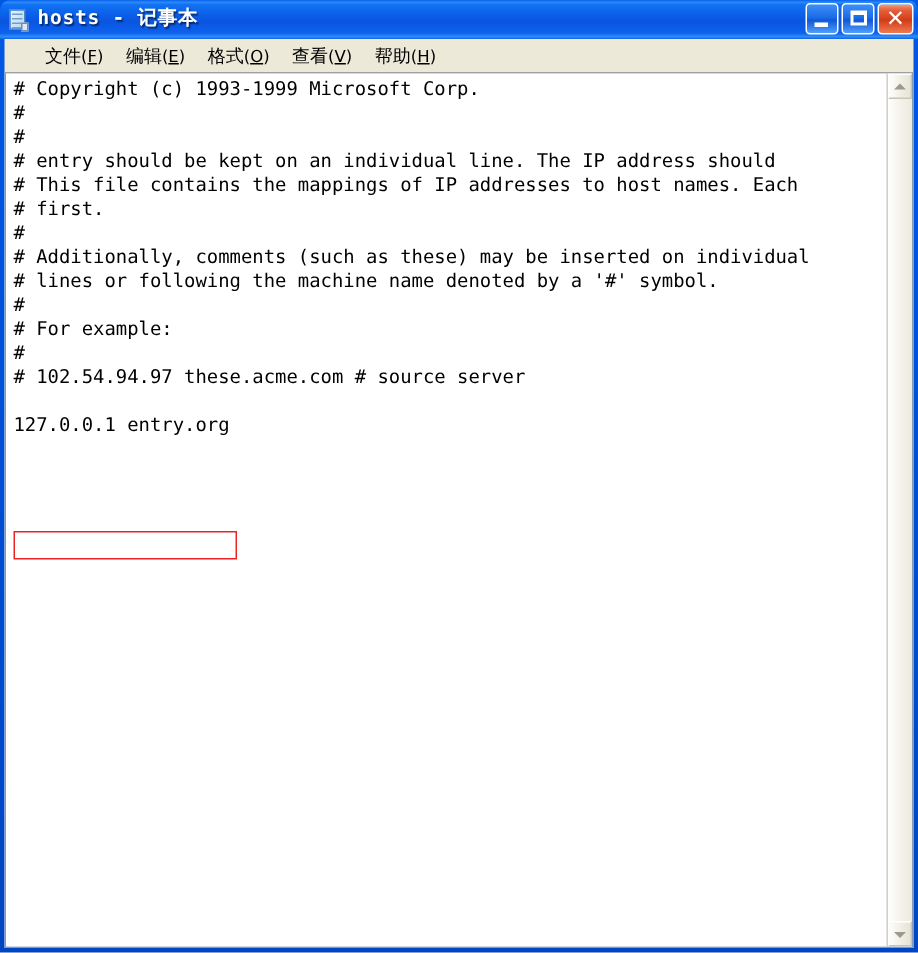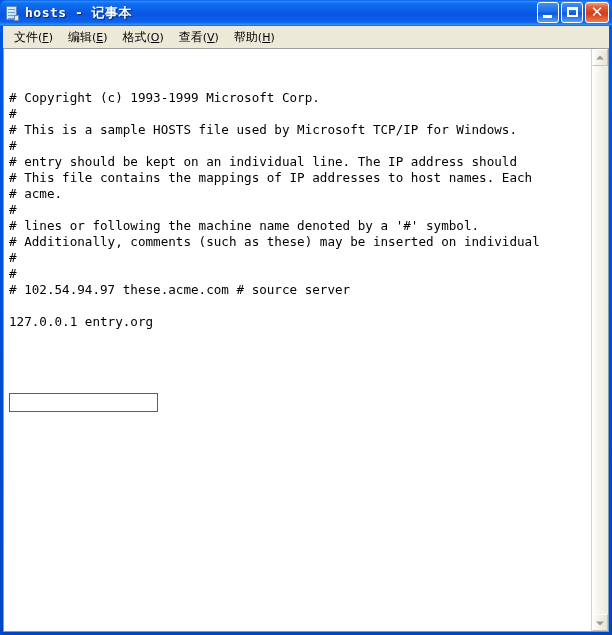--- a/index.html
+++ b/index.html
@@ -140,21 +140,21 @@
     text-align: center;
   }
 
   
   .menubar {
     flex: 0 0 22px;
     height: 22px;
     background: #ece9d8;
     display: flex;
     align-items: center;
-    padding-left: 4px;
+    padding-left: 20px;
     margin: 0 3px;
     box-sizing: border-box;
   }
   .menu-item {
     font-family: "DejaVu Sans", sans-serif;
     font-size: 12px;
     color: #000000;
     padding: 2px 8px 2px 7px;
     white-space: nowrap;
     cursor: default;
@@ -182,21 +182,20 @@
     position: relative;
     overflow: hidden;
   }
   .textarea {
     flex: 1 1 auto;
     position: relative;
     background: #ffffff;
     overflow: hidden;
     padding: 2px 0 0 5px;
     box-sizing: border-box;
-    margin-top: 39px;
   }
   .line {
     font-family: "DejaVu Sans Mono", monospace;
     font-size: 12.6px;
     line-height: 16px;
     height: 16px;
     color: #000000;
     white-space: pre;
     letter-spacing: 0px;
   }
@@ -287,29 +286,29 @@
       <div class="menu-item"><span class="mn">编辑</span><span class="mk">(<u>E</u>)</span></div>
       <div class="menu-item"><span class="mn">格式</span><span class="mk">(<u>O</u>)</span></div>
       <div class="menu-item"><span class="mn">查看</span><span class="mk">(<u>V</u>)</span></div>
       <div class="menu-item"><span class="mn">帮助</span><span class="mk">(<u>H</u>)</span></div>
     </div>
 
   <div class="client">
     <div class="textarea" id="textarea">
       <div class="line"># Copyright (c) 1993-1999 Microsoft Corp.</div>
         <div class="line">#</div>
-        <div class="line"># This is a sample HOSTS file used by Microsoft TCP/IP for Windows.</div>
         <div class="line">#</div>
         <div class="line"># entry should be kept on an individual line. The IP address should</div>
         <div class="line"># This file contains the mappings of IP addresses to host names. Each</div>
-        <div class="line"># acme.</div>
-        <div class="line">#</div>
+        <div class="line"># first.</div>
+        <div class="line">#</div>
+        <div class="line"># Additionally, comments (such as these) may be inserted on individual</div>
         <div class="line"># lines or following the machine name denoted by a '#' symbol.</div>
-        <div class="line"># Additionally, comments (such as these) may be inserted on individual</div>
-        <div class="line">#</div>
+        <div class="line">#</div>
+        <div class="line"># For example:</div>
         <div class="line">#</div>
         <div class="line"># 102.54.94.97 these.acme.com # source server</div>
         <div class="line blank">&nbsp;</div>
         <div class="line">127.0.0.1 entry.org</div>
         <div class="highlight-box" id="hlbox" style="top: 305px; border-color: rgb(238, 34, 34); width: 148.62px;"></div>
     </div>
 
     <div class="scrollbar">
       <div class="sb-arrow up">
         <div class="tri"></div>

